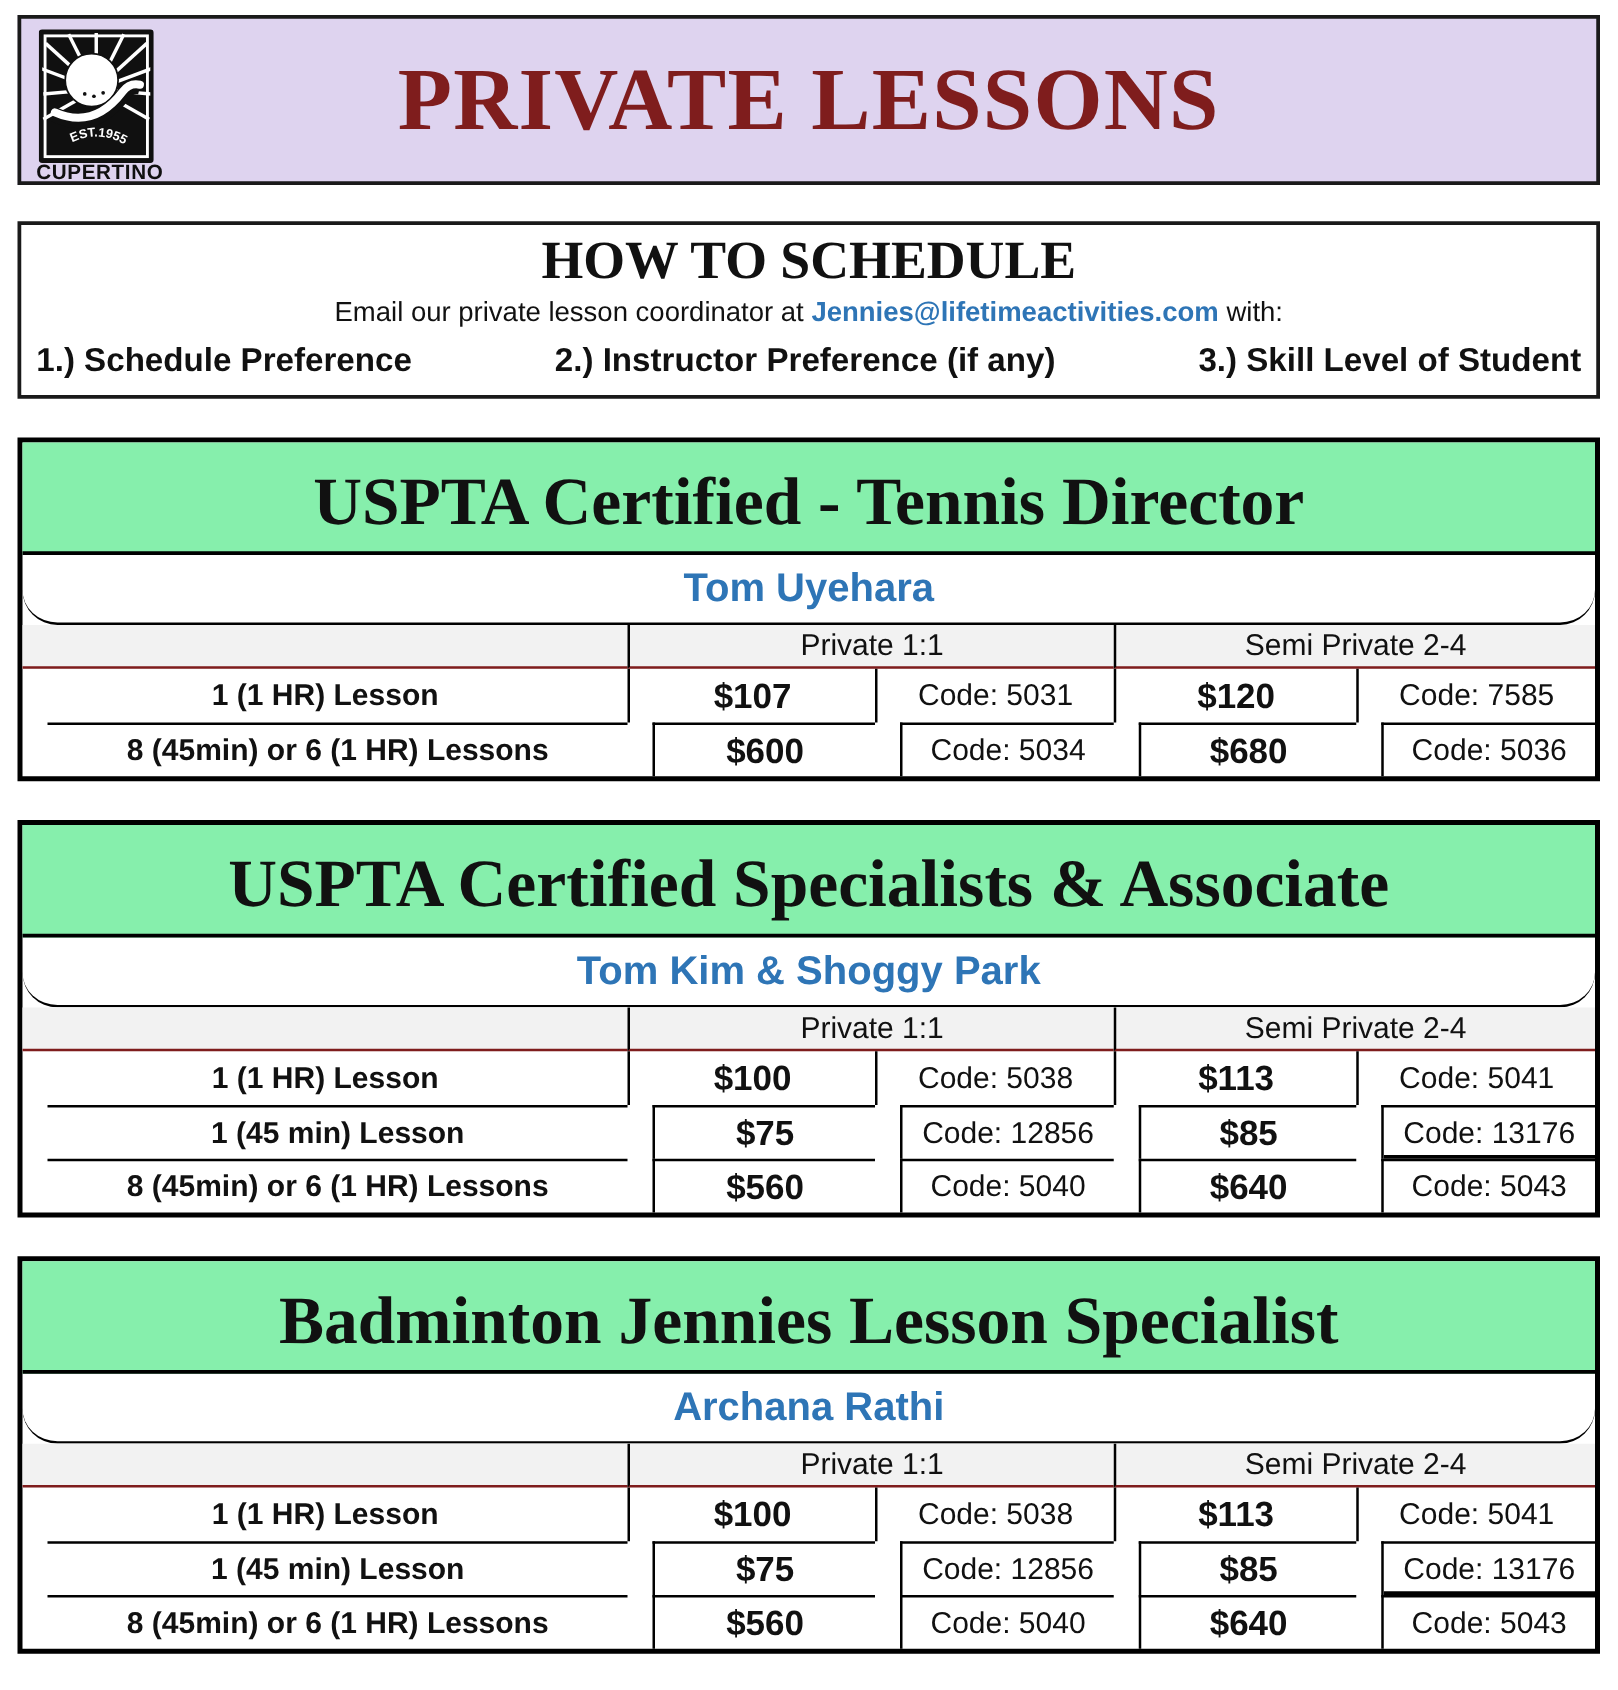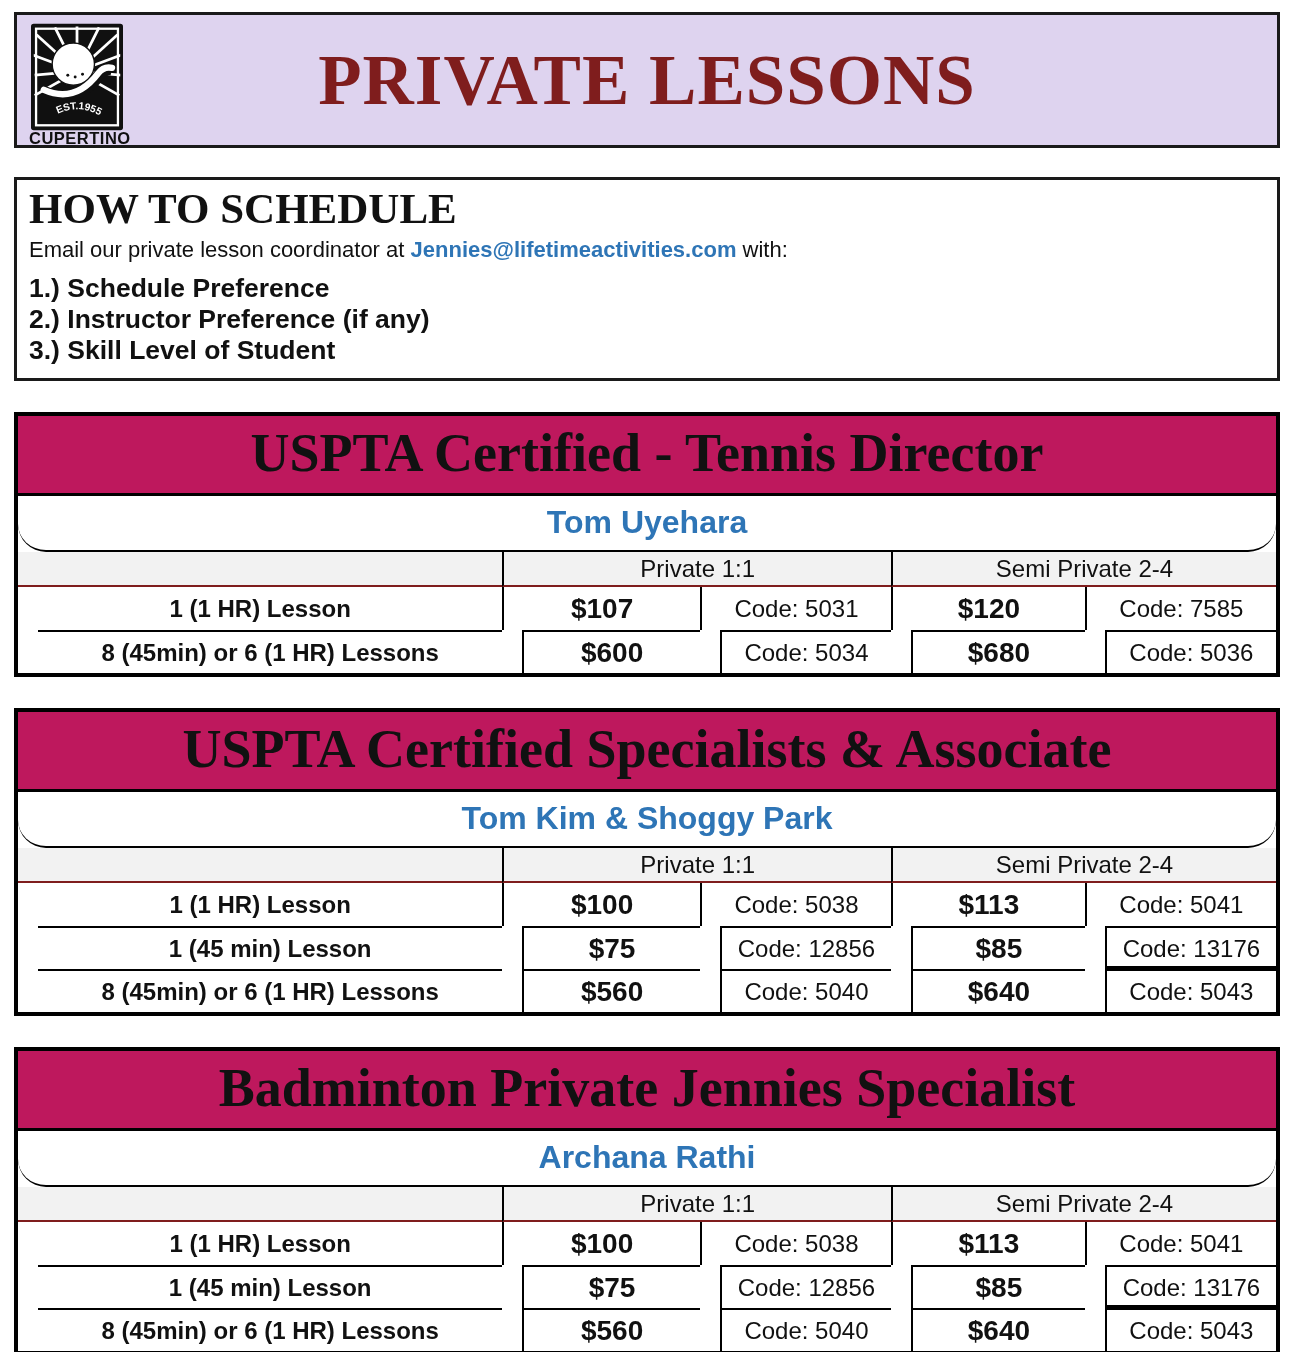--- a/index.html
+++ b/index.html
@@ -32,46 +32,46 @@
   .page-title {
     font-family: "Liberation Serif", serif;
     font-weight: bold; font-size: 71px; letter-spacing: 1px;
     color: #7f1d1d;
   }
 
   
   .howto {
     margin-top: 29px;
     border: 3px solid #1a1a1a;
-    text-align: left;
+    text-align: center;
     padding: 4px 12px 12px;
   }
   .howto-title {
     font-family: "Liberation Serif", serif;
     font-weight: bold; font-size: 43px;
     margin-bottom: 4px;
   }
   .email-line { font-size: 22px; margin-bottom: 10px; }
   .email-link {
     color: #2e75b6; font-weight: bold; text-decoration: none; cursor: pointer;
   }
   .steps {
     display: flex; justify-content: space-between;
-    font-weight: bold; font-size: 26.5px; flex-direction: column;
+    font-weight: bold; font-size: 26.5px;
   }
 
   
   .price-table { margin-top: 31px; border: 4px solid #000; background: #fff; }
   .tbl-title {
-    background: #be185d;
+    background: #86efac;
     border-bottom: 3px solid #000;
     text-align: center;
     font-family: "Liberation Serif", serif;
     font-weight: bold; font-size: 54px;
-    padding: 6px 0 9px;
+    padding: 16px 0 9px;
   }
   .tbl-instructor {
     text-align: center;
     font-weight: bold; font-size: 32px;
     color: #2e75b6;
     padding: 8px 0 9px;
     border-bottom: 2px solid #000;
     border-radius: 28px;
   }
   .grid-row {
@@ -218,21 +218,21 @@
         <div class="cell c-label">8 (45min) or 6 (1 HR) Lessons</div>
         <div class="cell c-price">$560</div>
         <div class="cell c-code">Code: 5040</div>
         <div class="cell c-price">$640</div>
         <div class="cell c-code">Code: 5043</div>
       </div>
     </div>
 </section>
 
 <section class="price-table">
-  <div class="tbl-title">Badminton Private Jennies Specialist</div>
+  <div class="tbl-title">Badminton Jennies Lesson Specialist</div>
   <div class="tbl-instructor">Archana Rathi</div>
   <div class="grid-row colhead">
     <div class="cell c-desc"></div>
     <div class="cell c-group">Private 1:1</div>
     <div class="cell c-group">Semi Private 2-4</div>
   </div>
   <div>
       <div class="grid-row tbl-row">
         <div class="cell c-label">1 (1 HR) Lesson</div>
         <div class="cell c-price">$100</div>

